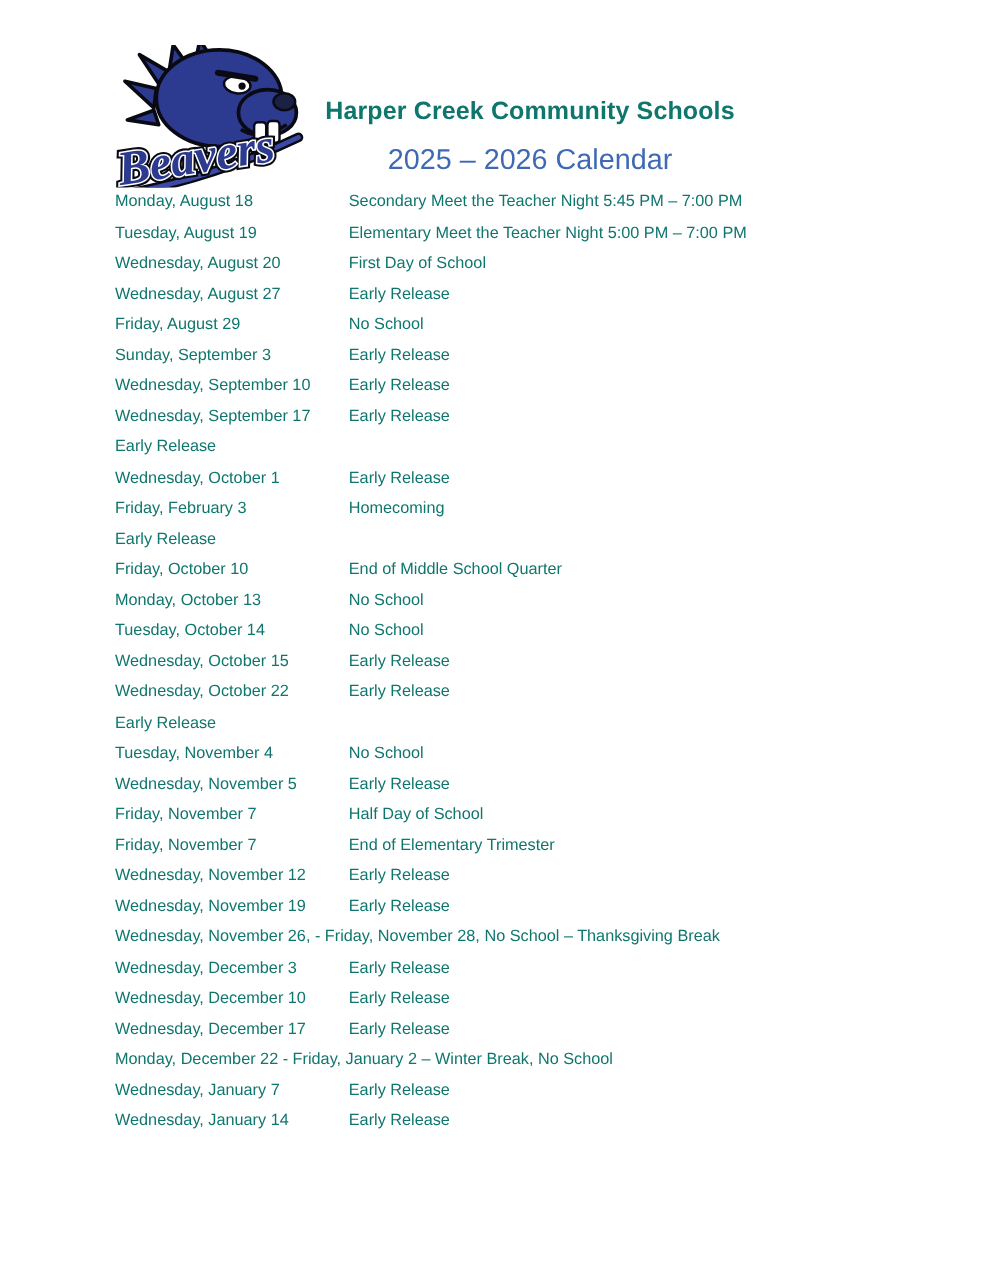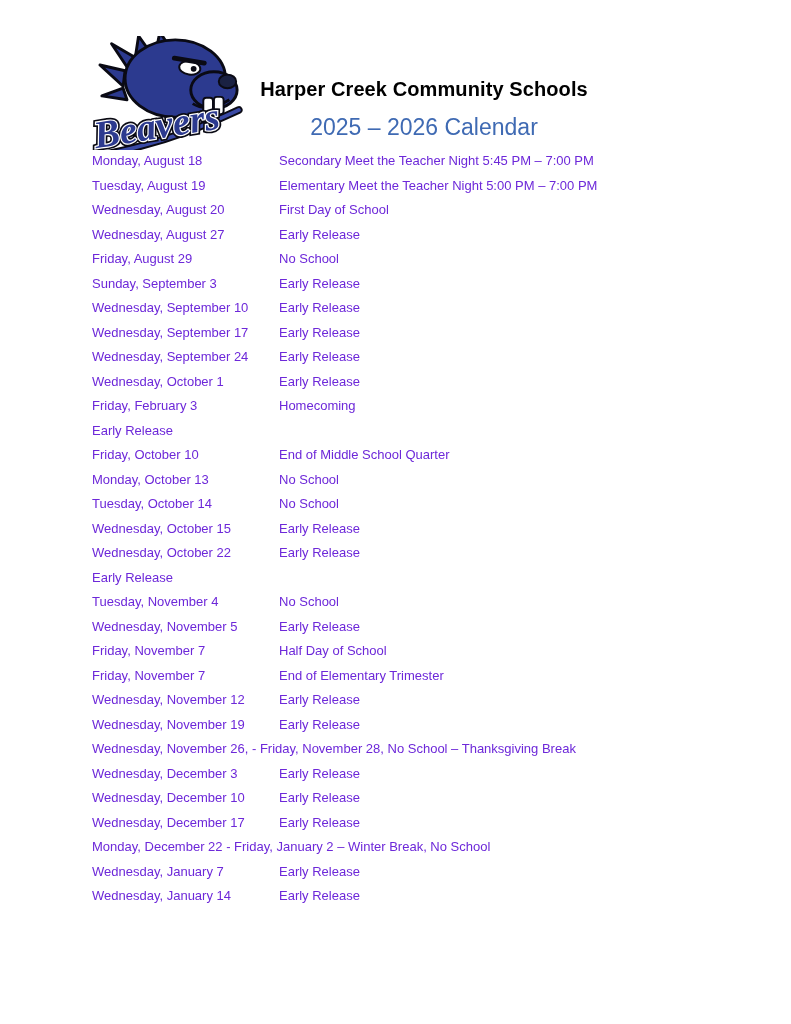--- a/index.html
+++ b/index.html
@@ -25,41 +25,41 @@
   .titles {
     position: absolute;
     left: 240px;
     top: 78px;
     width: 368px;
     text-align: center;
   }
   .school-name {
     font-size: 20px;
     font-weight: bold;
-    color: #000000;
+    color: #0f766e;
     letter-spacing: 0.1px;
   }
   .calendar-title {
     margin-top: 13px;
     font-size: 23px;
     font-weight: normal;
     color: #3f6ab3;
   }
   .rows {
     position: absolute;
     left: 92px;
     top: 149px;
     width: 668px;
   }
   .row {
     display: flex;
     height: 24.5px;
     line-height: 24.5px;
     font-size: 13px;
-    color: #6d28d9;
+    color: #0f766e;
     white-space: nowrap;
     align-items: flex-end;
   }
   .row .date {
     width: 187px;
     flex: 0 0 187px;
   }
   .row .desc {
     flex: 1 1 auto;
   }
@@ -138,21 +138,20 @@
       </div>
       <div class="row">
         <span class="date">Wednesday, September 10</span>
         <span class="desc">Early Release</span>
       </div>
       <div class="row">
         <span class="date">Wednesday, September 17</span>
         <span class="desc">Early Release</span>
       </div>
       <div class="row">
-        <span class="date">Wednesday, September 24</span>
         <span class="desc">Early Release</span>
       </div>
       <div class="row">
         <span class="date">Wednesday, October 1</span>
         <span class="desc">Early Release</span>
       </div>
       <div class="row">
         <span class="date">Friday, February 3</span>
         <span class="desc">Homecoming</span>
       </div>

